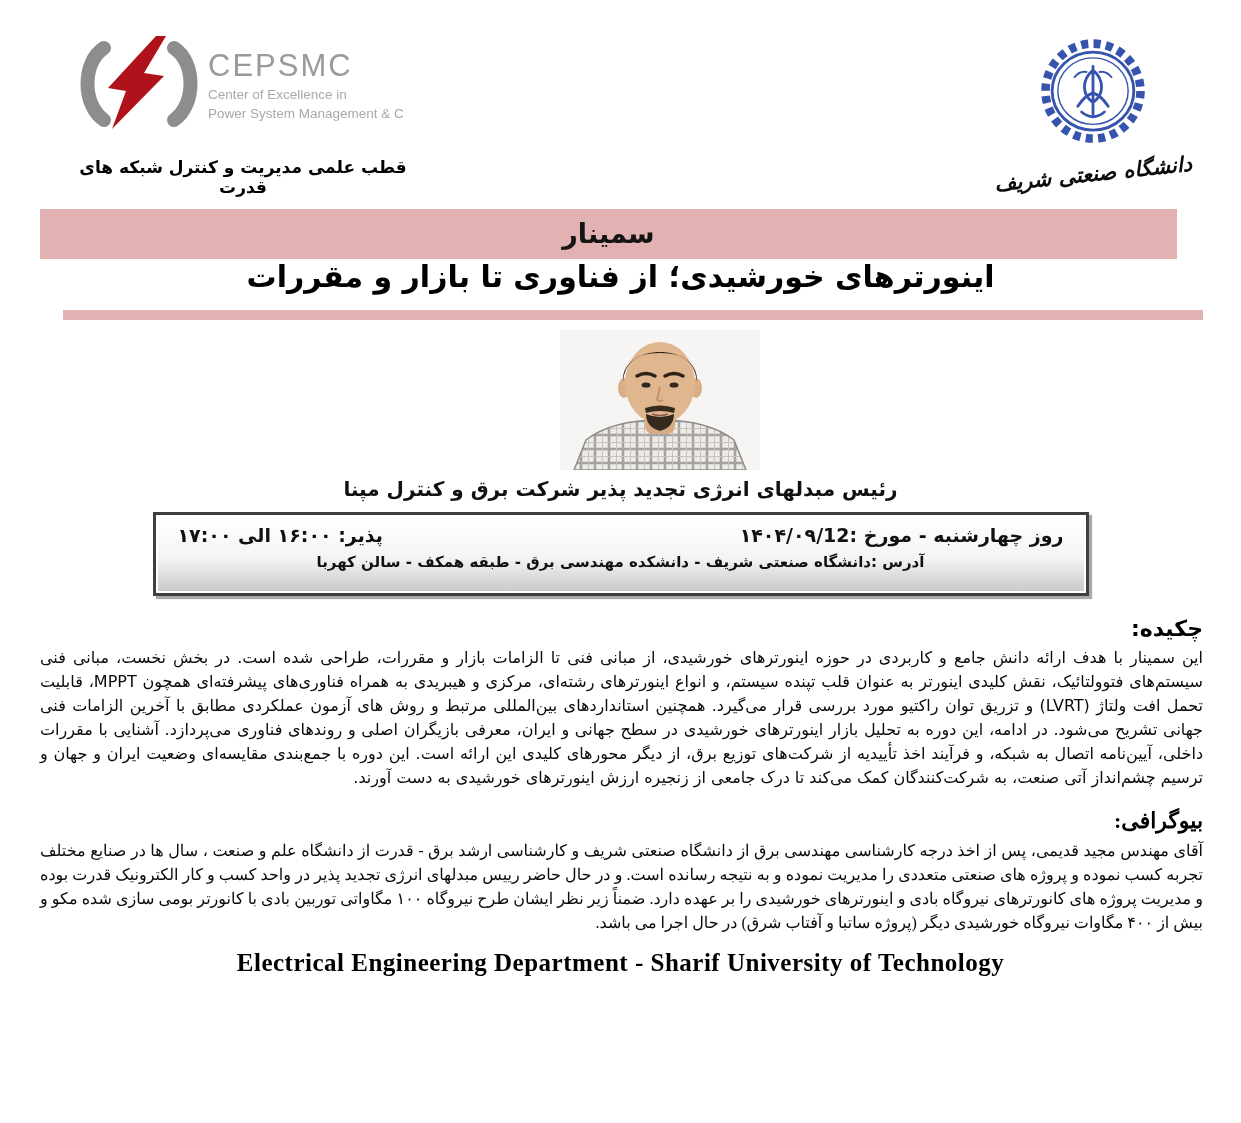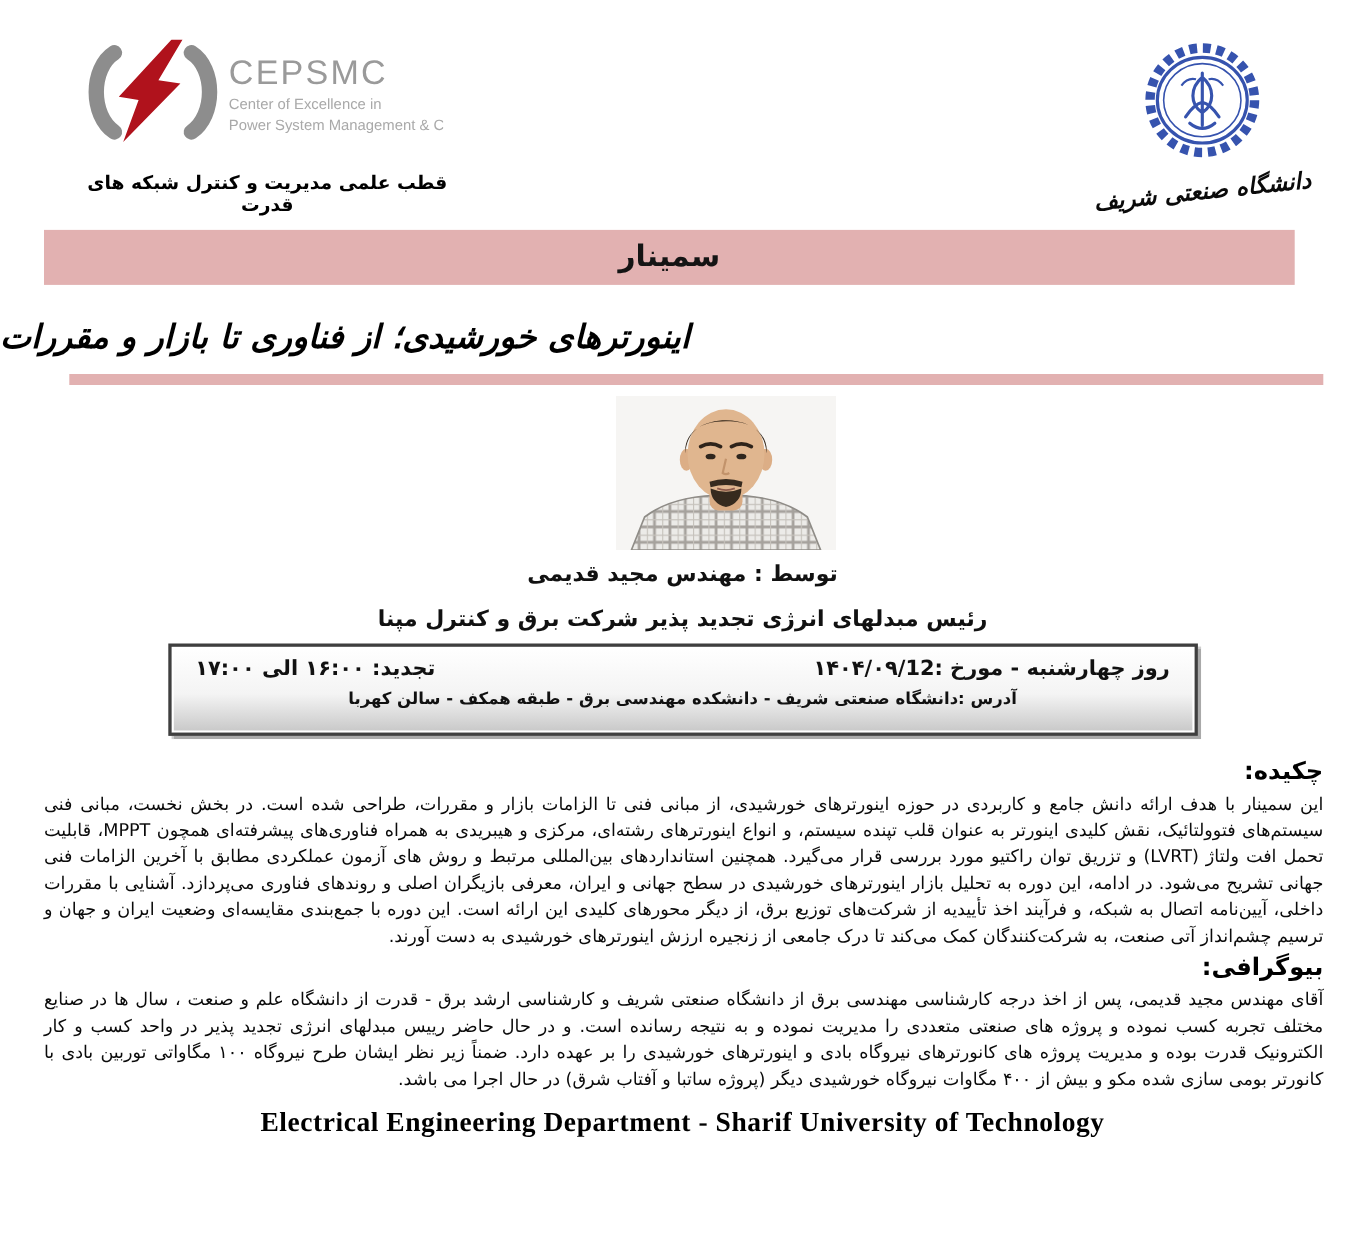--- a/index.html
+++ b/index.html
@@ -13,44 +13,44 @@
 
   
   .header { display: flex; justify-content: space-between; align-items: flex-start; padding: 36px 48px 0 58px; }
   .cepsmc-block { width: 370px; }
   .cepsmc-caption { margin-top: 22px; text-align: center; direction: rtl; font-weight: 700; font-size: 17px; color: #000; }
   .sharif-block { width: 200px; display: flex; flex-direction: column; align-items: center; padding-top: 0; }
   .sharif-script { margin-top: 12px; font-style: italic; font-weight: 700; font-size: 21px; direction: rtl; transform: rotate(-6deg); color: #0a0a0a; white-space: nowrap; }
 
   
   .banner { margin: 12px 64px 0 40px; height: 50px; background: #e2b1b1; text-align: center; line-height: 50px; font-size: 27px; font-weight: 700; direction: rtl; color: #141414; }
-  .title { margin-top: 30px; text-align: left; direction: rtl; font-size: 30px; font-weight: 800; color: #000; font-style: italic; }
+  .title { text-align: center; direction: rtl; font-size: 30px; font-weight: 800; color: #000; }
   .title-rule { margin: 16px 38px 0 63px; height: 10px; background: #e2b1b1; }
 
   
   .photo { width: 200px; height: 140px; margin-top: 10px; margin-left: 560px; display: block; }
   .by-line { margin-top: 9px; text-align: center; direction: rtl; font-weight: 700; font-size: 20px; }
-  .role-line { margin-top: 17px; text-align: center; direction: rtl; font-weight: 700; font-size: 20px; }
+  .role-line { margin-top: 7px; text-align: center; direction: rtl; font-weight: 700; font-size: 20px; }
 
   
   .info-box {
     width: 936px; margin: 11px auto 0; direction: rtl;
     border: 3px solid #3f3f3f;
     background: linear-gradient(180deg, #ffffff 0%, #f4f4f4 55%, #c7c7c7 100%);
     box-shadow: inset 0 0 0 2px #ffffff, 3px 3px 1px #a9a9a9;
     padding: 9px 22px 22px;
   }
   .info-row1 { display: flex; justify-content: space-between; font-size: 19px; font-weight: 700; }
   .info-row2 { margin-top: 7px; text-align: center; font-size: 15px; font-weight: 700; }
 
   
   .section { margin: 20px 38px 0 40px; direction: rtl; }
   .section h2 { font-size: 22px; font-weight: 800; margin-bottom: 5px; color: #000; }
   .section p { font-size: 16px; line-height: 24px; text-align: justify; color: #0a0a0a; }
-  .bio { margin-top: 4px; }
+  .bio { margin-top: 18px; font-family: Liberation Serif, serif; }
 
   
   .footer { margin-top: 14px; text-align: center; font-family: "Liberation Serif", "DejaVu Serif", serif; font-weight: 700; font-size: 25px; letter-spacing: 0.5px; color: #000; }
 </style>
 </head>
 <body>
 
 <div class="page">
 
   <div class="header">
@@ -102,27 +102,26 @@
     <path d="M77,46 Q86,41 95,46" fill="none" stroke="#2e231a" stroke-width="3.5" stroke-linecap="round"></path>
     <path d="M105,46 Q114,41 123,46" fill="none" stroke="#2e231a" stroke-width="3.5" stroke-linecap="round"></path>
     <ellipse cx="86" cy="55" rx="4.5" ry="2.6" fill="#2f261e"></ellipse>
     <ellipse cx="114" cy="55" rx="4.5" ry="2.6" fill="#2f261e"></ellipse>
     <path d="M100,57 L97,70 Q100,72 103,70" fill="none" stroke="#c2936b" stroke-width="2"></path>
     <path d="M85,78 Q100,73 115,78 L114,83 Q100,79 86,83 Z" fill="#362a1e"></path>
     <path d="M86,84 Q100,90 114,84 Q114,97 100,101 Q86,97 86,84 Z" fill="#362a1e"></path>
     <path d="M92,84 Q100,87 108,84" fill="none" stroke="#8c5a4a" stroke-width="1.6"></path>
   </svg>
 
-  <div class="by-line">توسط : مهندس مجید قدیمی</div>
   <div class="role-line">رئیس مبدلهای انرژی تجدید پذیر شرکت برق و کنترل مپنا</div>
 
   <div class="info-box">
     <div class="info-row1">
       <span>روز چهارشنبه - مورخ :۱۴۰۴/۰۹/12</span>
-      <span>تجدید: ۱۶:۰۰ الی ۱۷:۰۰</span>
+      <span>پذیر: ۱۶:۰۰ الی ۱۷:۰۰</span>
     </div>
     <div class="info-row2">آدرس :دانشگاه صنعتی شریف - دانشکده مهندسی برق - طبقه همکف - سالن کهربا</div>
   </div>
 
   <div class="section abstract">
     <h2>چکیده:</h2>
     <p>این سمینار با هدف ارائه دانش جامع و کاربردی در حوزه اینورترهای خورشیدی، از مبانی فنی تا الزامات بازار و مقررات، طراحی شده است. در بخش نخست، مبانی فنی سیستم‌های فتوولتائیک، نقش کلیدی اینورتر به عنوان قلب تپنده سیستم، و انواع اینورترهای رشته‌ای، مرکزی و هیبریدی به همراه فناوری‌های پیشرفته‌ای همچون MPPT، قابلیت تحمل افت ولتاژ (LVRT) و تزریق توان راکتیو مورد بررسی قرار می‌گیرد. همچنین استانداردهای بین‌المللی مرتبط و روش های آزمون عملکردی مطابق با آخرین الزامات فنی جهانی تشریح می‌شود. در ادامه، این دوره به تحلیل بازار اینورترهای خورشیدی در سطح جهانی و ایران، معرفی بازیگران اصلی و روندهای فناوری می‌پردازد. آشنایی با مقررات داخلی، آیین‌نامه اتصال به شبکه، و فرآیند اخذ تأییدیه از شرکت‌های توزیع برق، از دیگر محورهای کلیدی این ارائه است. این دوره با جمع‌بندی مقایسه‌ای وضعیت ایران و جهان و ترسیم چشم‌انداز آتی صنعت، به شرکت‌کنندگان کمک می‌کند تا درک جامعی از زنجیره ارزش اینورترهای خورشیدی به دست آورند.</p>
   </div>
 
   <div class="section bio">

